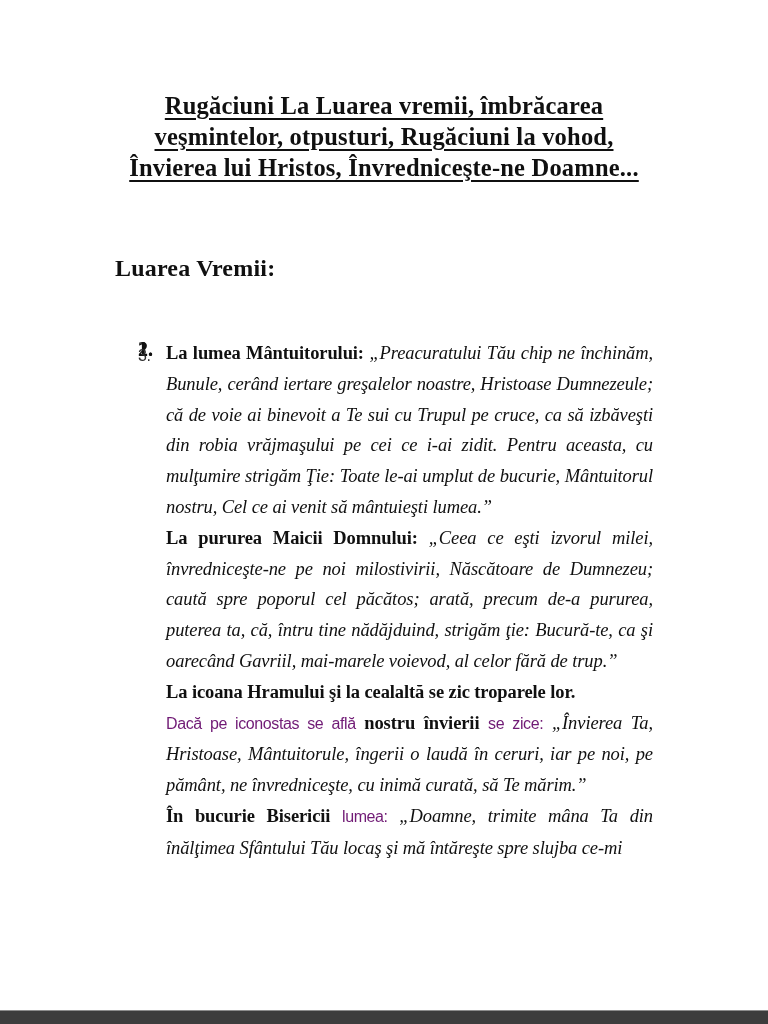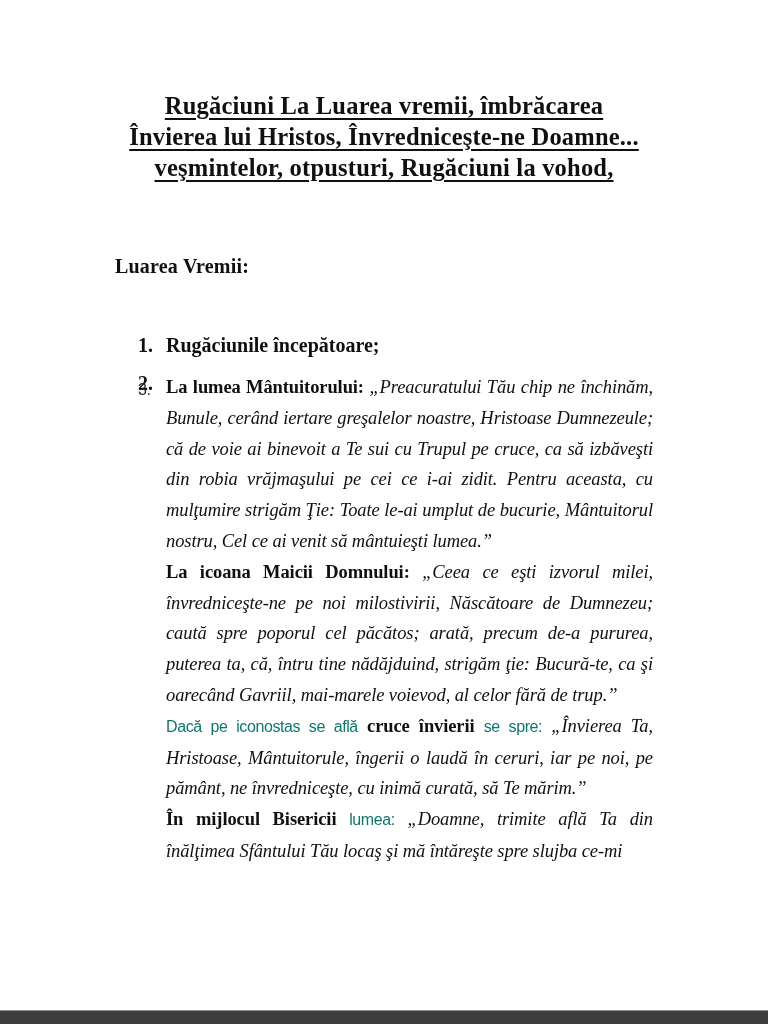--- a/index.html
+++ b/index.html
@@ -27,21 +27,21 @@
     letter-spacing: 0.2px;
   }
   .title .tline {
     display: block;
     text-decoration: underline;
     text-decoration-thickness: 2px;
     text-underline-offset: 4px;
   }
   .section-heading {
     margin: 72px 0 0 115px;
-    font-size: 20px;
+    font-size: 24px;
     font-weight: 700;
     letter-spacing: 0.2px;
   }
   .body-col {
     width: 487px;
     margin: 56px 0 0 166px;
   }
   .li {
     position: relative;
     font-size: 20px;
@@ -72,77 +72,77 @@
     line-height: 30.8px;
     letter-spacing: -0.1px;
   }
   .para:first-of-type { margin-top: 12px; }
   .label { font-weight: 700; font-style: normal; }
   .quote { font-weight: 400; font-style: italic; }
   .small {
     font-family: "Liberation Sans", sans-serif;
     font-size: 16px;
     font-weight: 400;
-    color: #0f766e;
+    color: #701a75;
     letter-spacing: -0.4px;
   }
   .bottom-bar {
     position: absolute;
     left: 0; bottom: 0;
     width: 768px; height: 13px;
     background: #3d3d3d;
     border-top: 1px solid #8d8d8d;
   }
 </style>
 </head>
 <body>
 
 <div class="doc" style="color: rgb(16, 16, 16); background: rgb(255, 255, 255);">
 
   <h1 class="title">
     <span class="tline">Rugăciuni La Luarea vremii, îmbrăcarea</span>
+    <span class="tline">veşmintelor, otpusturi, Rugăciuni la vohod,</span>
     <span class="tline">Învierea lui Hristos, Învredniceşte-ne Doamne...</span>
-    <span class="tline">veşmintelor, otpusturi, Rugăciuni la vohod,</span>
   </h1>
 
   <h2 class="section-heading">Luarea Vremii:</h2>
 
   <div class="body-col">
 
     <div class="li">
       <span class="num bold-num">1.</span>
-      <span>Rugăciunile începătoare;</span>
     </div>
 
     <div class="li">
       <span class="num bold-num">2.</span>
     </div>
 
     <p class="para">
       <span class="num small-num">3.</span>
       <span class="label">La lumea Mântuitorului:</span>
       <span class="quote">„Preacuratului Tău chip ne închinăm, Bunule, cerând iertare greşalelor noastre, Hristoase Dumnezeule; că de voie ai binevoit a Te sui cu Trupul pe cruce, ca să izbăveşti din robia vrăjmaşului pe cei ce i-ai zidit. Pentru aceasta, cu mulţumire strigăm Ţie: Toate le-ai umplut de bucurie, Mântuitorul nostru, Cel ce ai venit să mântuieşti lumea.”</span>
     </p>
 
     <p class="para">
-      <span class="label">La icoana Maicii Domnului:</span>
+      <span class="label">La pururea Maicii Domnului:</span>
       <span class="quote">„Ceea ce eşti izvorul milei, învredniceşte-ne pe noi milostivirii, Născătoare de Dumnezeu; caută spre poporul cel păcătos; arată, precum de-a pururea, puterea ta, că, întru tine nădăjduind, strigăm ţie: Bucură-te, ca şi oarecând Gavriil, mai-marele voievod, al celor fără de trup.”</span>
     </p>
 
+    <p class="para label">La icoana Hramului şi la cealaltă se zic troparele lor.</p>
 
     <p class="para">
       <span class="small">Dacă pe iconostas se află</span>
-      <span class="label">cruce învierii</span>
-      <span class="small">se spre:</span>
+      <span class="label">nostru învierii</span>
+      <span class="small">se zice:</span>
       <span class="quote">„Învierea Ta, Hristoase, Mântuitorule, îngerii o laudă în ceruri, iar pe noi, pe pământ, ne învredniceşte, cu inimă curată, să Te mărim.”</span>
     </p>
 
     <p class="para">
-      <span class="label">În mijlocul Bisericii</span>
+      <span class="label">În bucurie Bisericii</span>
       <span class="small">lumea:</span>
-      <span class="quote">„Doamne, trimite află Ta din înălţimea Sfântului Tău locaş şi mă întăreşte spre slujba ce-mi</span>
+      <span class="quote">„Doamne, trimite mâna Ta din înălţimea Sfântului Tău locaş şi mă întăreşte spre slujba ce-mi</span>
     </p>
 
   </div>
 
   <div class="bottom-bar" style="background: rgb(61, 61, 61);"></div>
 
 </div>
 
 </body></html>

